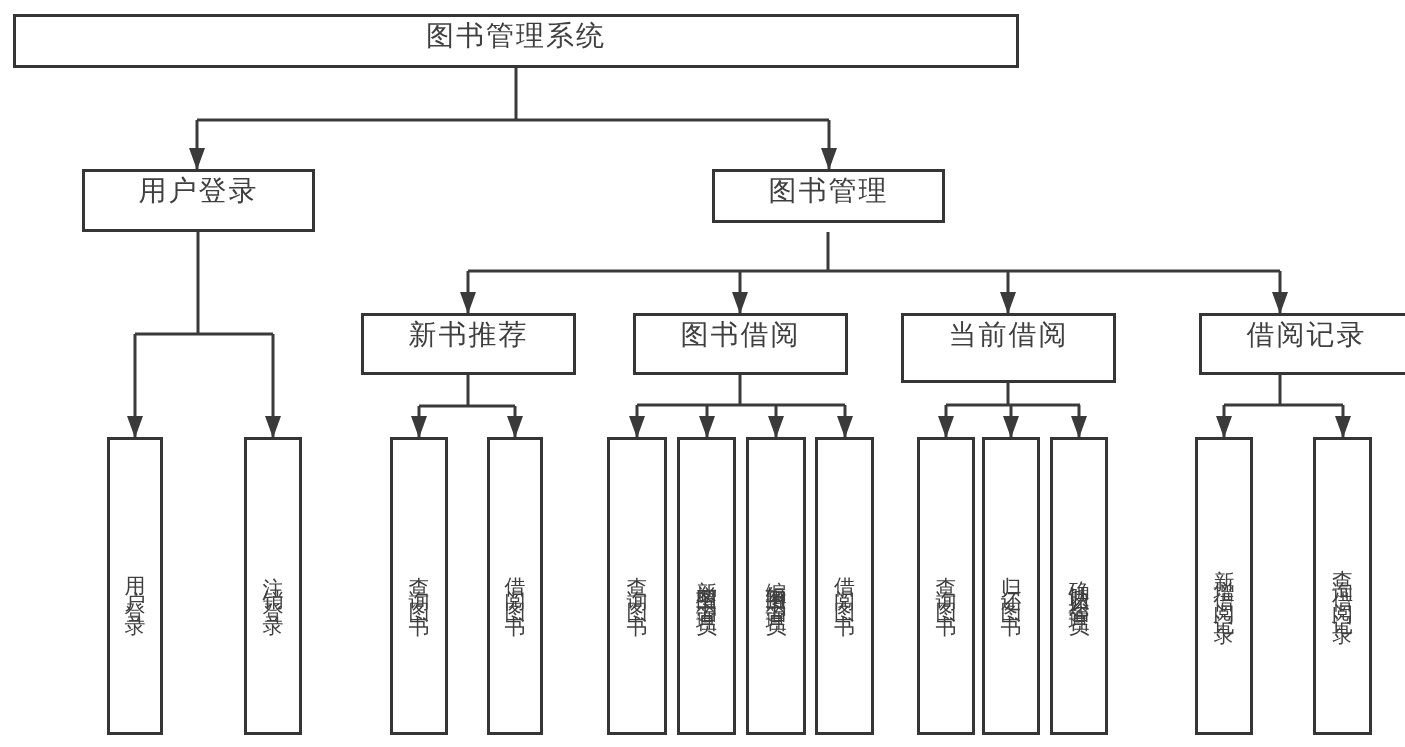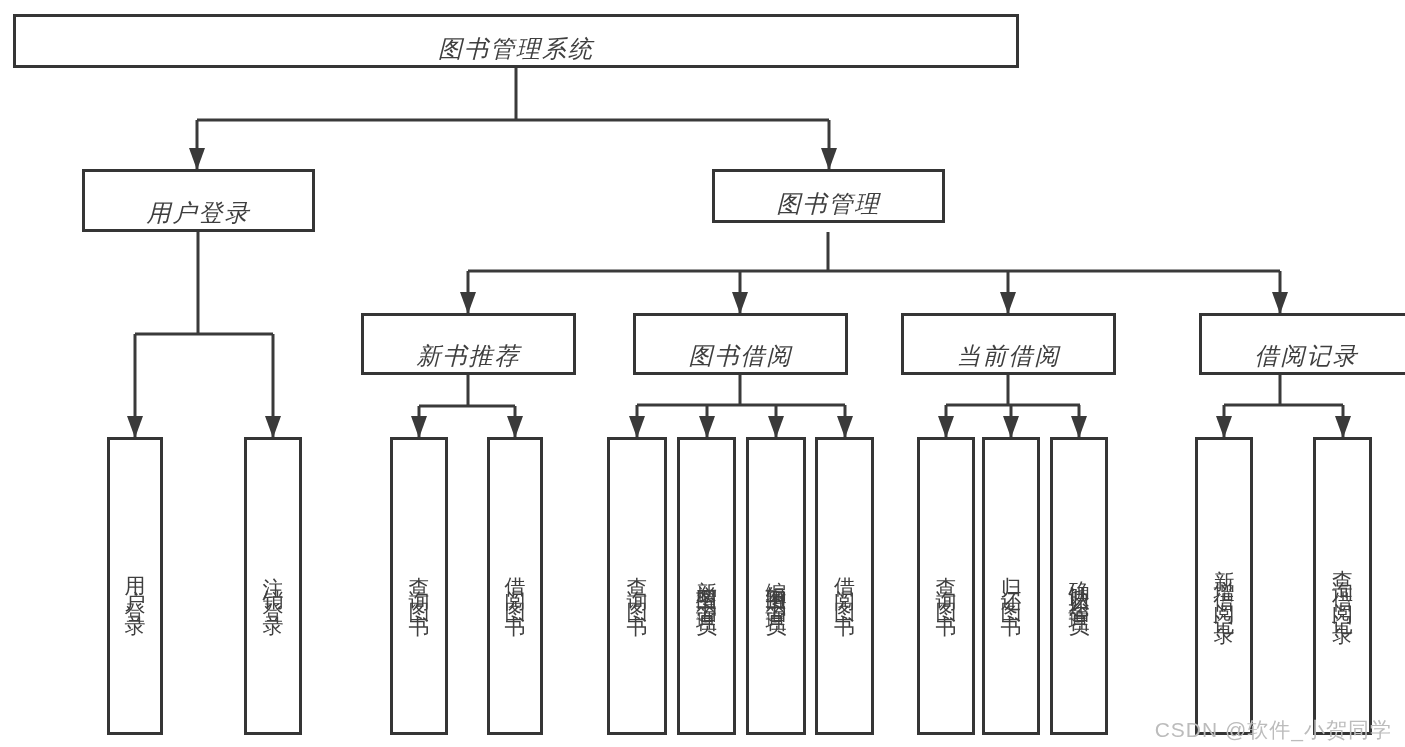--- a/index.html
+++ b/index.html
@@ -6,37 +6,37 @@
   .stage {
     position:relative; width:1405px; height:747px; background:#ffffff;
     font-family:"Liberation Sans","DejaVu Sans",sans-serif; overflow:hidden;
   }
   svg.edges { position:absolute; left:0; top:0; width:1405px; height:747px; }
   svg.edges path { stroke:#3a3a3a; stroke-width:3; fill:none; }
   .node {
     position:absolute; box-sizing:border-box; background:#ffffff;
     border:3px solid #353535; color:#3f3f3f;
   }
-  .hbox { display:flex; align-items:flex-end; justify-content:center;
-          font-size:24px; letter-spacing:2px;font-style:italic; }
+  .hbox { display:flex; align-items:flex-start; justify-content:center;
+          font-size:28px; letter-spacing:2px; }
   .vbox { display:flex; align-items:center; justify-content:center; }
   .vbox .vlabel {
     writing-mode:vertical-rl; text-orientation:mixed;
     font-size:21px; letter-spacing:13px; white-space:nowrap; color:#3f3f3f;
   }
   .vbox.long .vlabel { letter-spacing:5px; }
   .vbox.mid  .vlabel { letter-spacing:11px; }
 
   
   #node-root            { left:13px;  top:14px;  width:1006px; height:54px; }
   #node-user-login      { left:82px;  top:169px; width:233px;  height:63px; }
   #node-book-management { left:712px; top:169px; width:233px;  height:54px; }
   #node-new-book-recommend { left:361px;  top:313px; width:215px; height:62px; }
   #node-book-borrow        { left:633px;  top:313px; width:215px; height:62px; }
-  #node-current-borrow     { left:901px;  top:313px; width:215px; height:62px; }
+  #node-current-borrow     { left:901px;  top:313px; width:215px; height:70px; }
   #node-borrow-records     { left:1173px; top:313px; width:215px; height:62px;margin-left:26px; }
   .leaf { top:437px; height:298px; }
   #leaf-user-login          { left:107px;  width:56px; }
   #leaf-logout              { left:244px;  width:58px; }
   #leaf-query-books-1       { left:390px;  width:58px; }
   #leaf-borrow-books-1      { left:487px;  width:56px; }
   #leaf-query-books-2       { left:607px;  width:60px; }
   #leaf-add-books           { left:677px;  width:59px; }
   #leaf-edit-books          { left:746px;  width:60px; }
   #leaf-borrow-books-2      { left:815px;  width:59px; }
@@ -154,14 +154,13 @@
   <div class="node vbox leaf long" id="leaf-confirm-return">
     <span class="vlabel">确认归还（管理员）</span>
   </div>
   <div class="node vbox leaf mid" id="leaf-add-borrow-record">
     <span class="vlabel">新增借阅记录</span>
   </div>
   <div class="node vbox leaf mid" id="leaf-query-borrow-record">
     <span class="vlabel">查询借阅记录</span>
   </div>
 
-  <div class="watermark">CSDN @软件_小贺同学</div>
 </div>
 
 </body></html>

